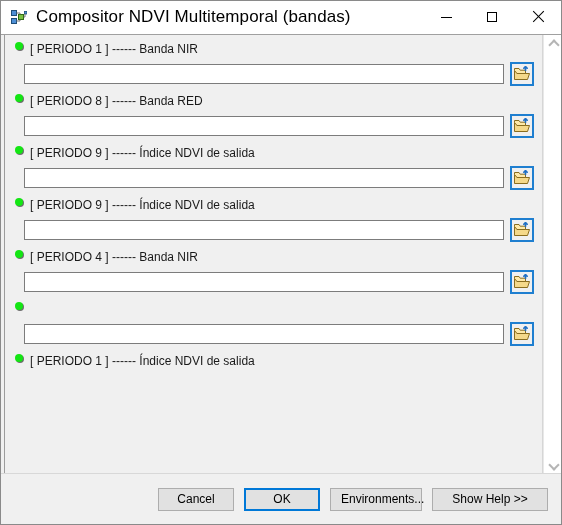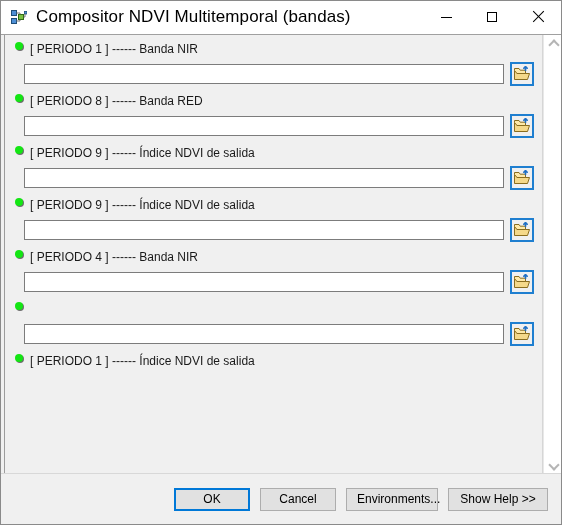--- a/index.html
+++ b/index.html
@@ -226,21 +226,21 @@
     cursor: default;
     padding: 0 10px;
     white-space: nowrap;
   }
   .dlg-btn.default {
     border: 2px solid #0078d7;
   }
   .btn-ok { width: 76px; }
   .btn-cancel { width: 76px; }
   .btn-env { width: 92px; }
-  .btn-help { width: 100px; }
+  .btn-help { width: 116px; }
 </style>
 </head>
 <body>
 
 <div class="window">
 
   <div class="titlebar">
     <div class="app-icon">
       <svg width="16" height="16" viewBox="0 0 16 16" xmlns="http://www.w3.org/2000/svg">
         <rect x="0.5" y="1.5" width="5" height="5" fill="#4d8fd6" stroke="#1f4e79" stroke-width="1"></rect>
@@ -390,19 +390,19 @@
       <div class="sb-track">
         <div class="sb-thumb"></div>
       </div>
       <div class="sb-arrow">
         <span class="chev down"></span>
       </div>
     </div>
   </div>
 
   <div class="buttonbar">
+    <button class="dlg-btn btn-cancel">Cancel</button>
     <button class="dlg-btn default btn-ok">OK</button>
-    <button class="dlg-btn btn-cancel">Cancel</button>
     <button class="dlg-btn btn-env">Environments...</button>
     <button class="dlg-btn btn-help">Show Help &gt;&gt;</button>
   </div>
 
 </div>
 
 </body></html>

